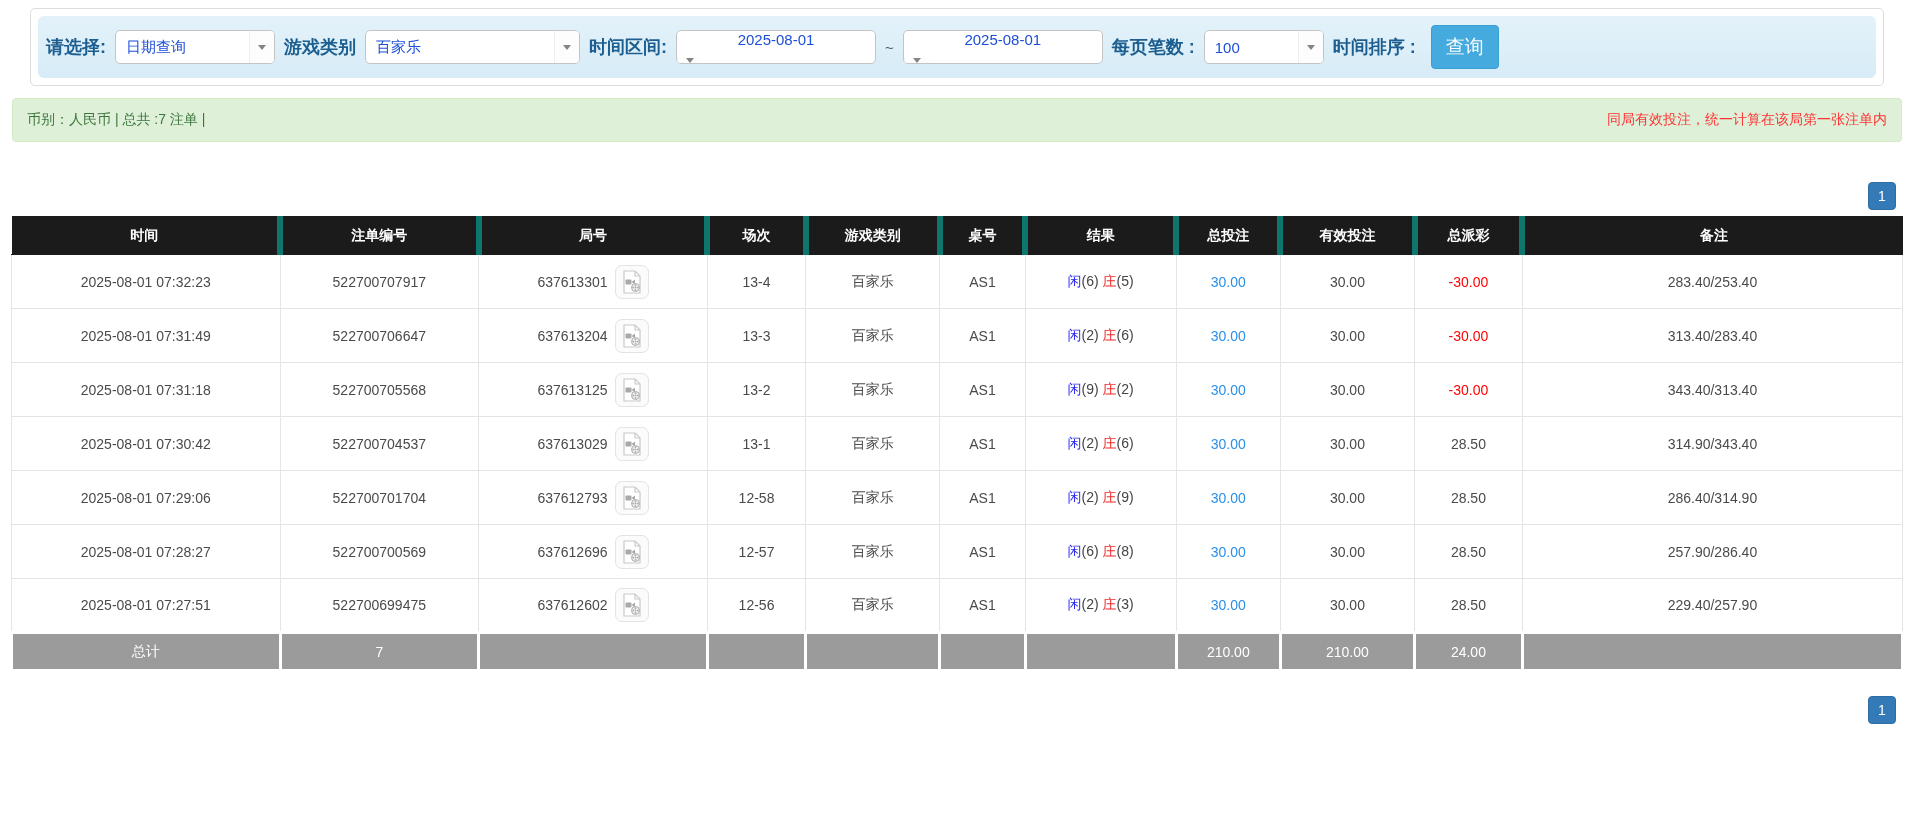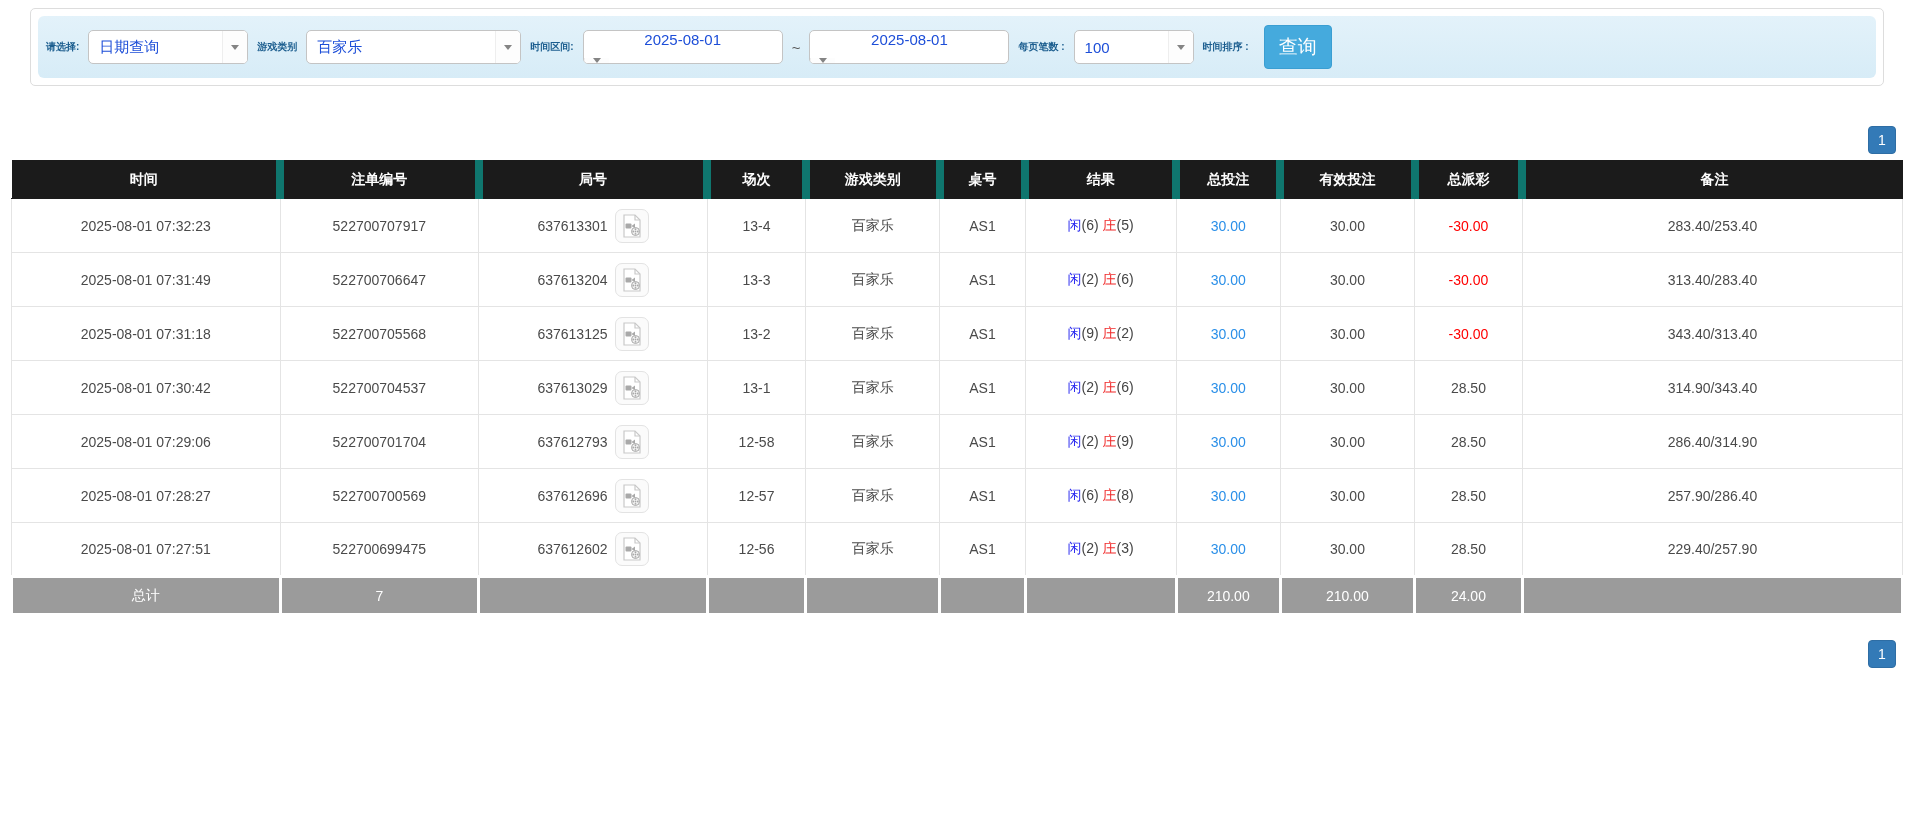--- a/index.html
+++ b/index.html
@@ -5,21 +5,21 @@
   * { box-sizing: border-box; margin: 0; padding: 0; }
   html,body { width: 1914px; background: #fff; }
   body { font-family: "Liberation Sans", sans-serif; color: #333; }
   .page { padding: 8px 10px 20px; }
 
   .page-title { font-size: 20px; font-weight: 400; color: #2b2b2b; margin: 4px 0 14px 2px; }
 
   
   .filter-panel { margin: 0 20px; border: 1px solid #ddd; border-radius: 5px; background: #fff; padding: 7px; }
   .filter-bar { background: linear-gradient(#e3f2fa,#d7ecf7); border-radius: 6px; padding: 9px 8px; display: flex; align-items: center; gap: 9px; }
-  .flabel { color: #1c5e8f; font-weight: bold; font-size: 10px; white-space: nowrap; }
+  .flabel { color: #1c5e8f; font-weight: bold; font-size: 18px; white-space: nowrap; }
   .combo { background: #fff; border: 1px solid #c4c4c4; border-radius: 5px; height: 34px; display: flex; align-items: center; overflow: hidden; cursor: pointer; }
   .combo-text { padding: 0 10px; font-size: 15px; color: #1d4ed8; flex: 1; white-space: nowrap; }
   .combo-arrow { width: 25px; align-self: stretch; display: flex; align-items: center; justify-content: center; background: #fdfdfd; border-left: 1px solid #eee; }
   .caret { width: 0; height: 0; border-left: 4px solid transparent; border-right: 4px solid transparent; border-top: 5px solid #848484; }
   .w-160 { width: 160px; } .w-215 { width: 215px; } .w-200 { width: 200px; flex-direction: column; } .w-120 { width: 120px; } .w-210 { width: 210px; }
   .tilde { color: #555; font-size: 15px; }
   .search-btn { background: #45aadd; color: #fff; border: 1px solid #3a9ed2; border-radius: 4px; font-size: 19px; padding: 8px 14px; margin-left: 6px; cursor: pointer; }
 
   
   .summary-bar { margin: 12px 2px 0; background: #dff0d8; border: 1px solid #d6e9c6; border-radius: 4px; padding: 12px 14px; display: flex; justify-content: space-between; align-items: center; font-size: 14px; }
@@ -27,21 +27,21 @@
   .summary-right { color: #ff3333; }
 
   
   .pager { display: flex; justify-content: flex-end; margin: 40px 8px 6px; }
   .pager.bottom { margin: 24px 8px 0; }
   .page-btn { width: 28px; height: 28px; background: #337ab7; border: 1px solid #2e6da4; color: #fff; border-radius: 4px; font-size: 14px; cursor: pointer; }
 
   
   table.grid { width: 100%; border-collapse: collapse; table-layout: fixed; text-align: center; font-size: 14px; }
   thead th { background: #1b1b1b; color: #fff; height: 38px; font-weight: bold; font-size: 14px; border-top: 1px solid #1b1b1b; border-bottom: 1px solid #1b1b1b; }
-  thead th + th { border-left: 8px solid #0f766e; margin-top: 8px; }
+  thead th + th { border-left: 6px solid #0f766e; margin-top: 8px; }
   tbody.body td { border: 1px solid #e4e4e4; height: 54px; color: #4a4a4a; background: #fff; }
   tbody.foot td { background: #9b9b9b; color: #fff; height: 38px; border: 3px solid #fff; font-size: 14px; }
 
   .round-wrap { display: flex; align-items: center; justify-content: center; gap: 7px; }
   .video-btn { width: 34px; height: 34px; border: 1px solid #e3e3e3; background: #fbfbfb; border-radius: 7px; display: inline-flex; align-items: center; justify-content: center; cursor: pointer; padding: 0; }
   .res-blue { color: #2b2bf0; }
   .res-red  { color: #f02b2b; }
   .res-score { color: #444; }
   .bet-link { color: #2a8fe8; text-decoration: none; cursor: pointer; }
   td.payout.neg { color: #ff0000; }
@@ -92,20 +92,24 @@
             <span class="caret"></span>
           </span>
       </div>
 
       <span class="flabel">时间排序 :</span>
 
       <button class="search-btn">查询</button>
     </div>
   </div>
 
+  <div class="summary-bar">
+    <span class="summary-left">币别：人民币 | 总共 :7 注单 |</span>
+    <span class="summary-right">同局有效投注，统一计算在该局第一张注单内</span>
+  </div>
 
   <div class="pager top">
     <button class="page-btn">1</button>
   </div>
 
   <table class="grid">
     <colgroup id="colgroup">
         <col style="width: 14.2%;">
         <col style="width: 10.5%;">
         <col style="width: 12.1%;">

